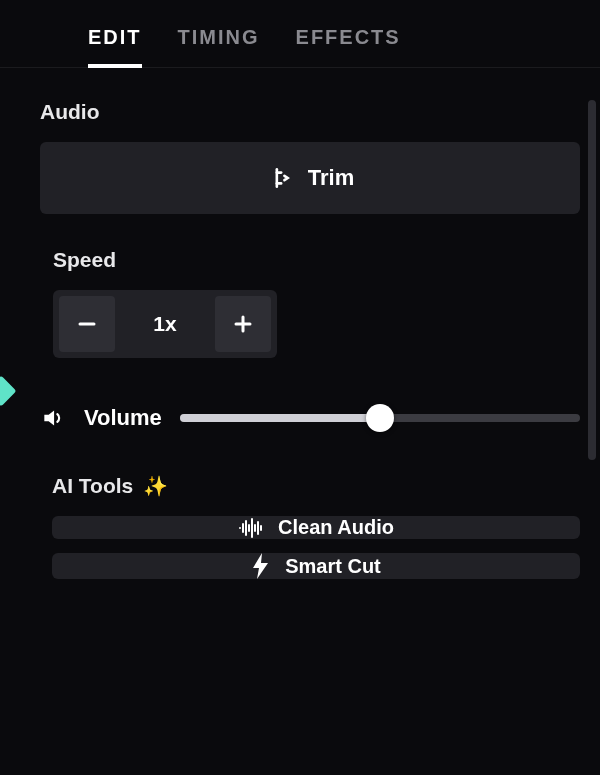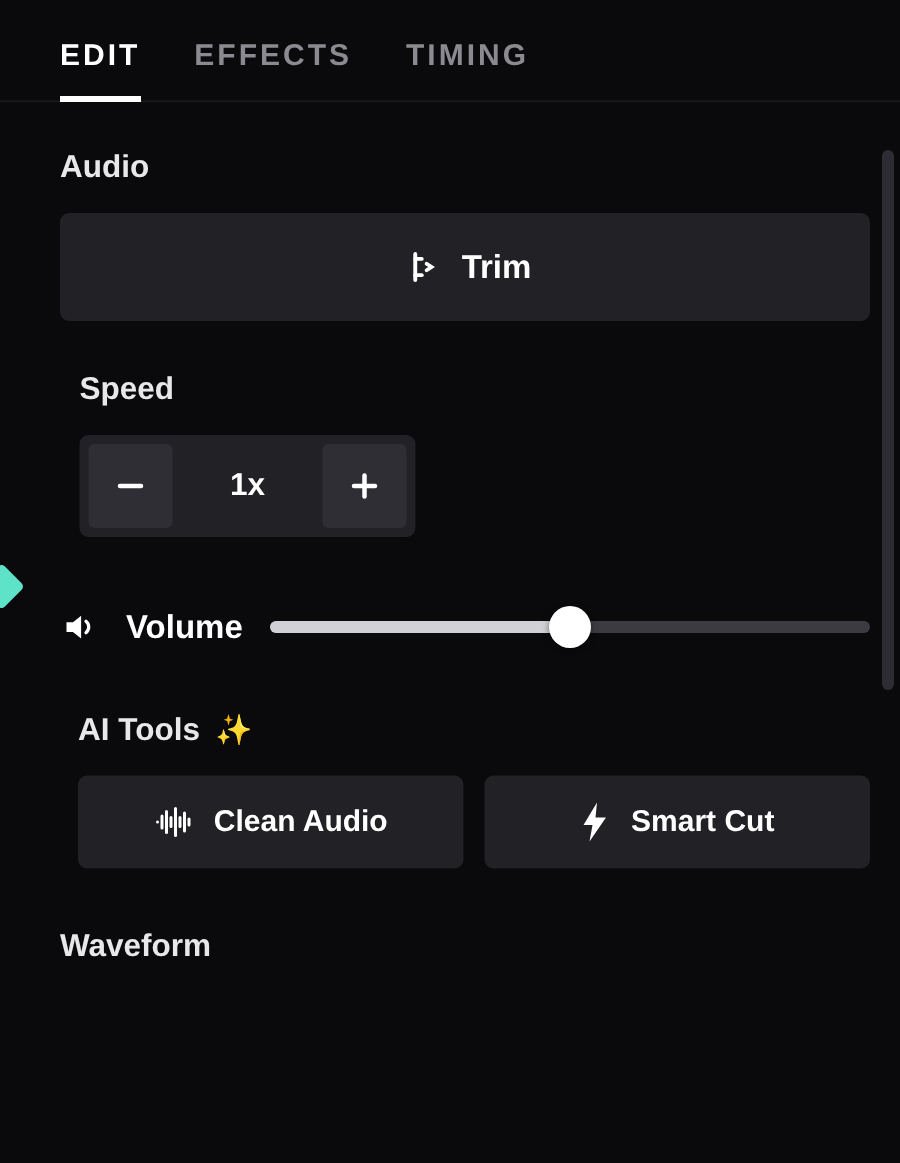--- a/index.html
+++ b/index.html
@@ -22,21 +22,21 @@
   }
   .tab {
     font-size: 20px;
     font-weight: 700;
     letter-spacing: 2px;
     color: #8a8a90;
     padding-bottom: 18px;
     cursor: pointer;
     position: relative;
   }
-  .tab.active { color: #fff; }
+  .tab.active { color: #fff; margin-left: 48px; }
   .tab.active::after {
     content: "";
     position: absolute;
     left: 0; right: 0; bottom: -1px;
     height: 4px;
     background: #fff;
   }
 
   
   .panel {
@@ -141,20 +141,21 @@
     box-shadow: 0 1px 4px rgba(0,0,0,.5);
   }
 
   
   .ai-row { margin-top: 42px; margin-left: 12px; }
   .sparkle { color: #ffd54a; font-size: 20px; }
   .btn-pair {
     display: flex;
     gap: 14px;
     margin-top: 18px;
+    flex-direction: column;
   }
   .tool-btn {
     flex: 1;
     height: 62px;
     background: #212126;
     border: none;
     border-radius: 6px;
     color: #fff;
     font-size: 20px;
     font-weight: 700;
@@ -193,22 +194,22 @@
 
   svg { display: block; }
 </style>
 </head>
 <body>
 
 <div class="accent-peek"></div>
 
 <div class="tabs">
   <div class="tab active">EDIT</div>
+  <div class="tab">TIMING</div>
   <div class="tab">EFFECTS</div>
-  <div class="tab">TIMING</div>
 </div>
 
 <div class="panel">
 
   <div class="section-label">Audio</div>
 
   <button class="btn-wide">
     <span>
       <svg width="26" height="26" viewBox="0 0 24 24" fill="none" stroke="#fff" stroke-width="2.4" stroke-linecap="round">
         <path d="M10 4v16"></path>
@@ -282,19 +283,16 @@
         <span>
           <svg width="20" height="26" viewBox="0 0 20 26" fill="#fff">
               <path d="M11 0L2 15h6l-2 11 11-16h-7l1-10z"></path>
             </svg>
         </span>
         <span>Smart Cut</span>
       </button>
     </div>
   </div>
 
-  <div class="wave-row">
-    <div class="section-label">Waveform</div>
-  </div>
 
 </div>
 
 <div class="scrollbar"></div>
 
 </body></html>

